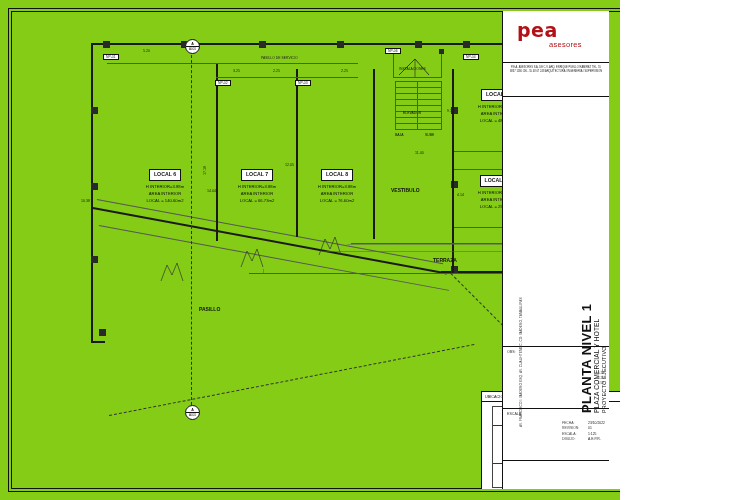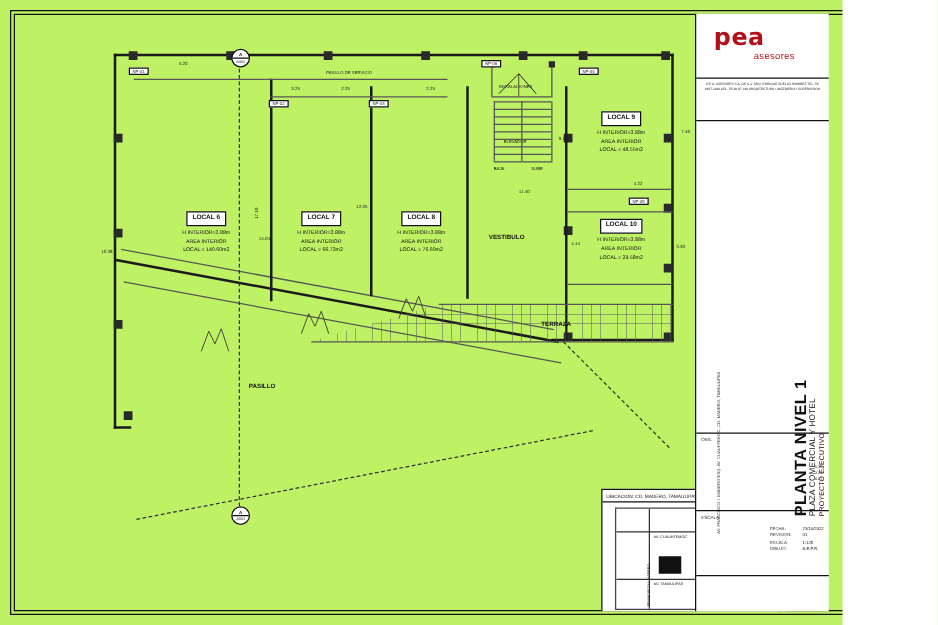--- a/index.html
+++ b/index.html
@@ -1,17 +1,17 @@
 <!DOCTYPE html>
 <html><head>
 <meta charset="utf-8">
 <style>
   html,body{margin:0;padding:0;background:#ffffff;}
   body{width:750px;height:500px;font-family:"Liberation Sans",sans-serif;color:#111;}
-  #sheet{position:relative;width:674px;height:500px;overflow:hidden;background:#bef264;}
+  #sheet{position:relative;width:620px;height:500px;overflow:hidden;background:#84cc16;}
 
   
   .sheet-border{position:absolute;left:8px;top:8px;width:734px;height:484px;border:1px solid #111;box-sizing:border-box;}
   .sheet-border2{position:absolute;left:11px;top:11px;width:728px;height:478px;border:1px solid #111;box-sizing:border-box;}
 
   
   .titleblock{position:absolute;right:11px;top:11px;width:107px;height:478px;border-left:1px solid #111;box-sizing:border-box;background:#fff;}
   .tb-logo{position:absolute;left:0;top:0;width:106px;height:52px;border-bottom:1px solid #111;box-sizing:border-box;}
   .tb-logo .pea{position:absolute;left:14px;top:8px;font-size:19px;font-weight:bold;color:#b11117;letter-spacing:.5px;font-family:"DejaVu Sans",sans-serif;}
   .tb-logo .sub{position:absolute;left:14px;top:29px;font-size:7.5px;color:#b11117;letter-spacing:.3px;padding-left:32px;}

